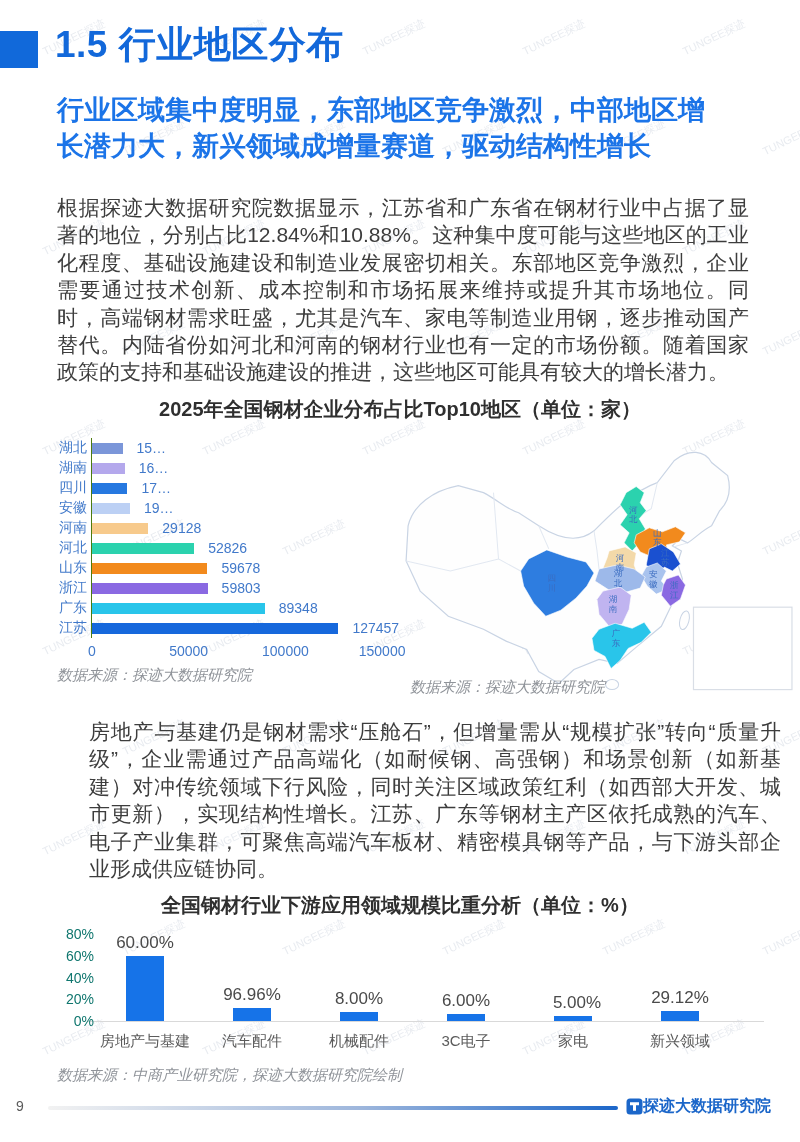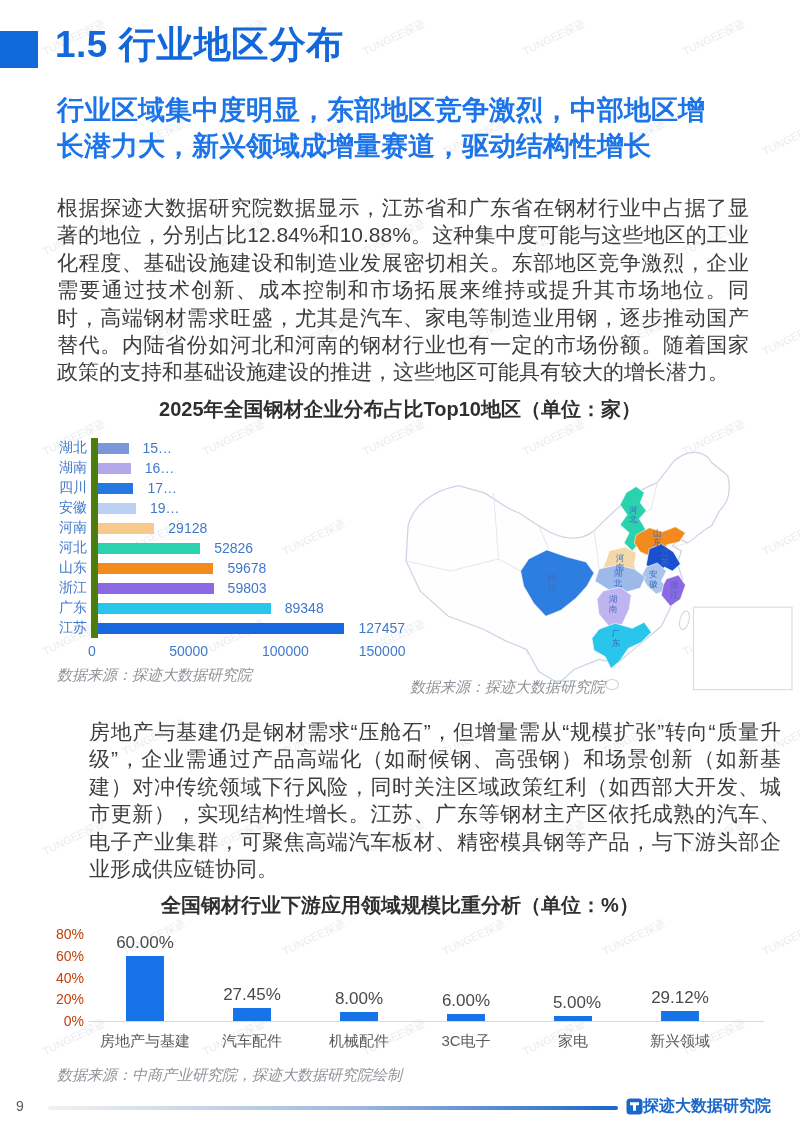--- a/index.html
+++ b/index.html
@@ -20,37 +20,37 @@
   .chart-title { position:absolute; left:0; width:800px; text-align:center; font-size:20px; font-weight:bold; color:#2f2f2f; }
   .chart1-title { top:396px; }
   .chart2-title { top:892px; }
 
   .charts-row { position:absolute; left:0; top:430px; width:800px; height:285px; }
 
   
   .chart1 { position:absolute; left:55px; top:8px; width:345px; }
   .c1row { display:flex; align-items:center; height:20px; }
   .c1label { width:32px; text-align:right; margin-right:4px; font-size:14px; color:#4179ca; flex:none; }
-  .c1zone { position:relative; flex:1; height:20px; border-left:7px solid #4d7c0f; }
+  .c1zone { position:relative; flex:1; height:20px; border-left:1px solid #4d7c0f; }
   .c1bar { position:absolute; left:0; top:4.5px; height:11px; }
   .c1val { position:absolute; top:2px; font-size:14px; color:#4179ca; white-space:nowrap; }
   .c1ticks { position:relative; height:22px; margin-left:37px; }
   .c1tick { position:absolute; top:5px; transform:translateX(-50%); font-size:14px; color:#4179ca; }
 
   .caption { position:absolute; font-size:15px; font-style:italic; color:#8f9399; }
   .cap1 { left:57px; top:236px; }
   .cap2 { left:410px; top:248px; }
   .cap3 { position:absolute; left:57px; top:1066px; font-size:15px; font-style:italic; color:#8f9399; }
 
   .map-wrap { position:absolute; left:388px; top:0; width:412px; height:278px; }
 
   
   .chart2 { position:absolute; left:20px; top:926px; width:762px; height:155px; }
   .c2axis { position:absolute; left:68px; top:95px; width:676px; height:1px; background:#d9d9d9; }
-  .c2ytick { position:absolute; left:16px; width:48px; text-align:right; font-size:14px; color:#c2410c; }
+  .c2ytick { position:absolute; left:26px; width:48px; text-align:right; font-size:14px; color:#0f766e; }
   .c2bar { position:absolute; width:38px; background:#1673e8; }
   .c2val { position:absolute; width:100px; text-align:center; font-size:17px; color:#4a4a4a; }
   .c2cat { position:absolute; top:106px; width:120px; text-align:center; font-size:15px; color:#5b5b5b; }
 
   .page-num { position:absolute; left:16px; top:1098px; font-size:14px; color:#5a5a5a; }
   .footer-line { position:absolute; left:48px; top:1106px; width:570px; height:4px; border-radius:2px;
                  background:linear-gradient(to right, #f2f2f2, #9db6dc 55%, #1b66c9); }
   .footer-logo { position:absolute; left:626px; top:1096px; display:flex; align-items:center; }
   .footer-logo-text { font-size:16px; font-weight:bold; color:#1b66c9; white-space:nowrap; }
 
@@ -260,21 +260,21 @@
     <div class="c2axis"></div>
   <div class="c2ytick" style="top: 0px;">80%</div>
       <div class="c2ytick" style="top: 21.75px;">60%</div>
       <div class="c2ytick" style="top: 43.5px;">40%</div>
       <div class="c2ytick" style="top: 65.25px;">20%</div>
       <div class="c2ytick" style="top: 87px;">0%</div>
       <div class="c2bar" style="left: 106px; top: 29.75px; height: 65.25px; background: rgb(22, 115, 232);"></div>
       <div class="c2val" style="left: 75px; top: 6.75px;">60.00%</div>
       <div class="c2cat" style="left: 65px;">房地产与基建</div>
       <div class="c2bar" style="left: 213px; top: 81.95px; height: 13.05px; background: rgb(22, 115, 232);"></div>
-      <div class="c2val" style="left: 182px; top: 58.95px;">27.45%</div>
+      <div class="c2val" style="left: 182px; top: 58.95px;">96.96%</div>
       <div class="c2cat" style="left: 172px;">汽车配件</div>
       <div class="c2bar" style="left: 320px; top: 86.3px; height: 8.7px; background: rgb(22, 115, 232);"></div>
       <div class="c2val" style="left: 289px; top: 63.3px;">8.00%</div>
       <div class="c2cat" style="left: 279px;">机械配件</div>
       <div class="c2bar" style="left: 427px; top: 88.475px; height: 6.525px; background: rgb(22, 115, 232);"></div>
       <div class="c2val" style="left: 396px; top: 65.475px;">6.00%</div>
       <div class="c2cat" style="left: 386px;">3C电子</div>
       <div class="c2bar" style="left: 534px; top: 89.5625px; height: 5.4375px; background: rgb(22, 115, 232);"></div>
       <div class="c2val" style="left: 507px; top: 66.5625px;">5.00%</div>
       <div class="c2cat" style="left: 493px;">家电</div>

